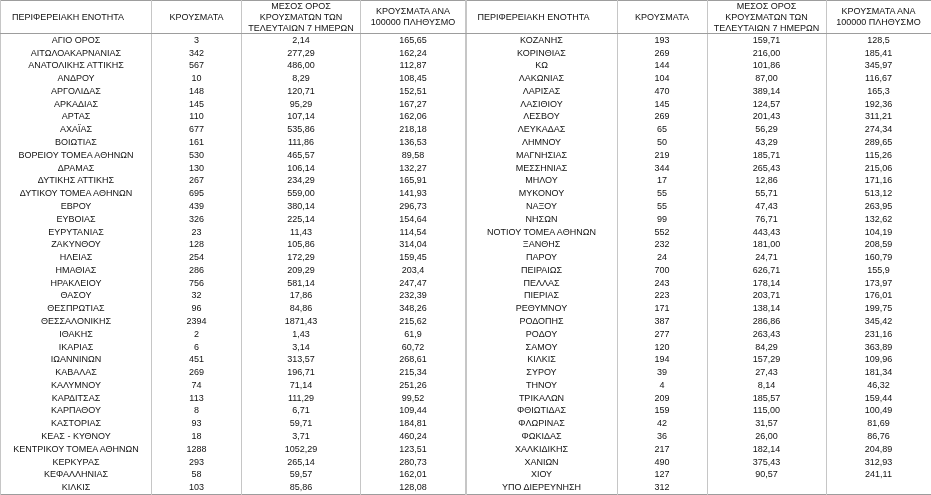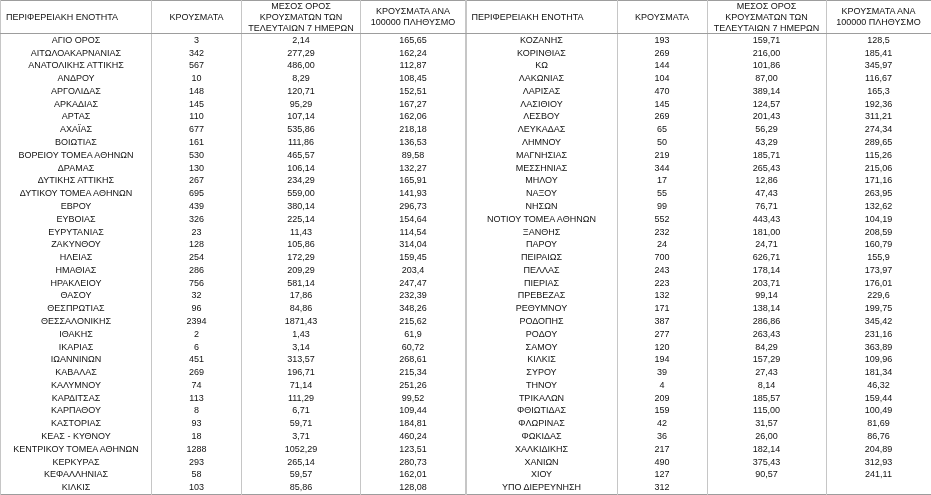--- a/index.html
+++ b/index.html
@@ -36,21 +36,21 @@
     text-align: center;
     overflow: hidden;
   }
   thead th {
     height: 27px;
     border-bottom: 1px solid #9d9d9d;
     line-height: 1.2;
     vertical-align: middle;
     white-space: normal;
   }
-  th.h-region { text-align: left; padding-left: 5px; }
+  th.h-region { text-align: left; padding-left: 11px; }
   tbody td {
     white-space: nowrap;
     line-height: 1;
     height: 12px;
   }
 </style>
 </head>
 <body>
 
 <div class="page">
@@ -375,20 +375,26 @@
             <td>265,43</td>
             <td>215,06</td>
           </tr>
           <tr>
             <td>ΜΗΛΟΥ</td>
             <td>17</td>
             <td>12,86</td>
             <td>171,16</td>
           </tr>
           <tr>
+            <td>ΜΥΚΟΝΟΥ</td>
+            <td>55</td>
+            <td>55,71</td>
+            <td>513,12</td>
+          </tr>
+          <tr>
             <td>ΝΑΞΟΥ</td>
             <td>55</td>
             <td>47,43</td>
             <td>263,95</td>
           </tr>
           <tr>
             <td>ΝΗΣΩΝ</td>
             <td>99</td>
             <td>76,71</td>
             <td>132,62</td>
@@ -421,26 +427,20 @@
             <td>ΠΕΛΛΑΣ</td>
             <td>243</td>
             <td>178,14</td>
             <td>173,97</td>
           </tr>
           <tr>
             <td>ΠΙΕΡΙΑΣ</td>
             <td>223</td>
             <td>203,71</td>
             <td>176,01</td>
-          </tr>
-          <tr>
-            <td>ΠΡΕΒΕΖΑΣ</td>
-            <td>132</td>
-            <td>99,14</td>
-            <td>229,6</td>
           </tr>
           <tr>
             <td>ΡΕΘΥΜΝΟΥ</td>
             <td>171</td>
             <td>138,14</td>
             <td>199,75</td>
           </tr>
           <tr>
             <td>ΡΟΔΟΠΗΣ</td>
             <td>387</td>

